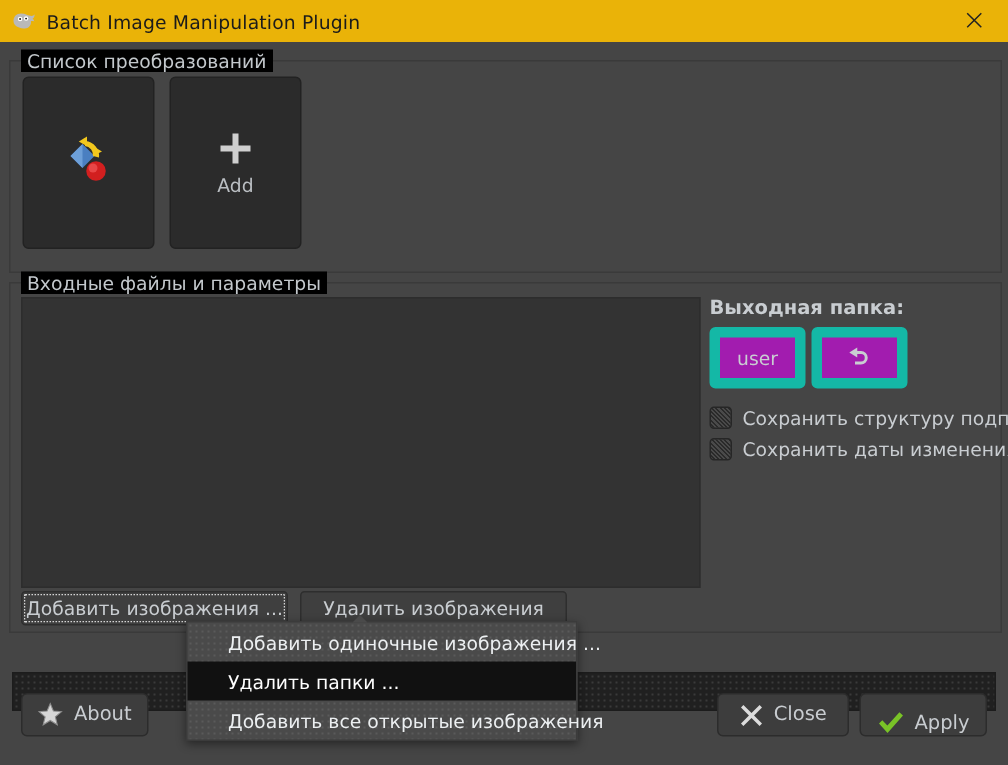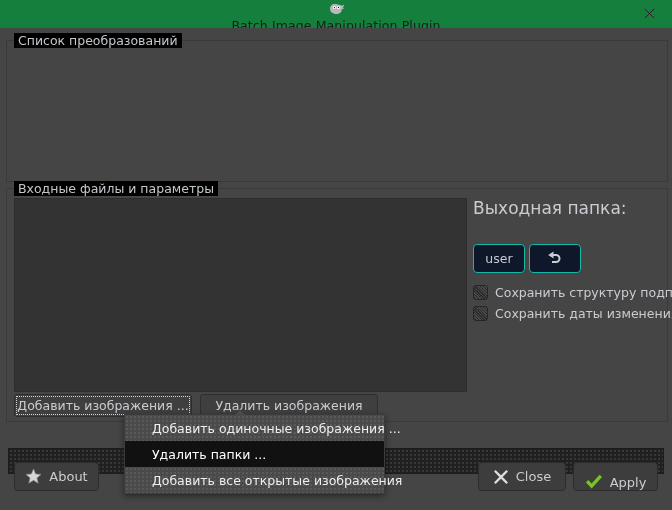--- a/index.html
+++ b/index.html
@@ -14,26 +14,25 @@
     font-family: "DejaVu Sans", "Liberation Sans", sans-serif;
     font-size: 12.5px;
     color: #c9cdd1;
     position: relative;
     -webkit-font-smoothing: antialiased;
   }
 
   
   .titlebar {
     height: 28px;
-    background: #15803d;
+    background: #eab308;
     display: flex;
     align-items: center;
     position: relative;
     border-bottom: 7px solid #c4b5fd;
-    flex-direction: column;
   }
   .titlebar .tb-icon {
     width: 18px;
     height: 18px;
     margin: 0 6px 0 7px;
     flex: 0 0 auto;
     display: block;
   }
   .titlebar .tb-title {
     color: #1b1b1b;
@@ -153,39 +152,39 @@
     outline-offset: -3px;
   }
 
   
   #output-panel {
     position: absolute;
     left: 466px; top: 9px;
     width: 190px;
   }
   #output-panel .panel-title {
-    font-size: 17px;
+    font-size: 13px;
     color: #c9cdd1;
     margin-bottom: 5px;
     white-space: nowrap;
+    font-weight: bold;
   }
   .out-buttons { display: flex; gap: 4px; margin-bottom: 9px; }
   .sq-btn {
     height: 27px;
     min-width: 34px;
     padding: 0 8px;
-    background: #0f172a;
-    border: 1px solid #14b8a6;
+    background: #a21caf;
+    border: 7px solid #14b8a6;
     border-radius: 4px;
     display: flex;
     align-items: center;
     justify-content: center;
     color: #c9cdd1;
     font-size: 12.5px;
-    margin-top: 21px;
   }
   .undo-icon { width: 18px; height: 16px; display:block; }
 
   .check-row {
     display: flex;
     align-items: center;
     gap: 7px;
     height: 21px;
     white-space: nowrap;
   }
@@ -286,20 +285,43 @@
       <path d="M.8.8 L10.2 10.2 M10.2 .8 L.8 10.2" stroke="#222" stroke-width="1" fill="none"></path>
     </svg>
   </div>
 </div>
 
 <div class="dialog">
 
   <div class="group" id="group-transforms">
     <div class="legend">Список преобразований</div>
 
+    <div class="tiles">
+
+      <div class="tile">
+        <svg class="transform-icon" viewBox="0 0 44 44">
+          <path d="M10 20 L18 12 L26 20 L18 28 Z" fill="#4a7fc1"></path>
+          <path d="M10 20 L18 12 L18 28 Z" fill="#6d9fd8"></path>
+          <path d="M20 10 a10 10 0 0 1 9 11 l-4 -1 a6 6 0 0 0 -5.4 -6.6 z" fill="#f2c71d"></path>
+          <path d="M21 7 l0 6.5 l-5.5 -3.2 z" fill="#f2c71d"></path>
+          <path d="M31 17 l-5.6 2.6 l-.6 -6.3 z" fill="#f2c71d"></path>
+          <circle cx="27" cy="30" r="6.5" fill="#d21f1f"></circle>
+          <circle cx="25" cy="28" r="3" fill="#e84646"></circle>
+        </svg>
+        <span class="tile-label"></span>
+      </div>
+
+      <div class="tile">
+        <svg class="plus-icon" viewBox="0 0 26 26">
+          <path d="M11 3 h4 v8 h8 v4 h-8 v8 h-4 v-8 h-8 v-4 h8 z" fill="#cfcfcf"></path>
+        </svg>
+        <span class="tile-label">Add</span>
+      </div>
+
+    </div>
   </div>
 
   <div class="group" id="group-inputs">
     <div class="legend">Входные файлы и параметры</div>
 
     <div id="file-list"></div>
 
     <div class="list-buttons">
       <div class="btn-flat focused">Добавить изображения ...</div>
       <div class="btn-flat">Удалить изображения</div>

